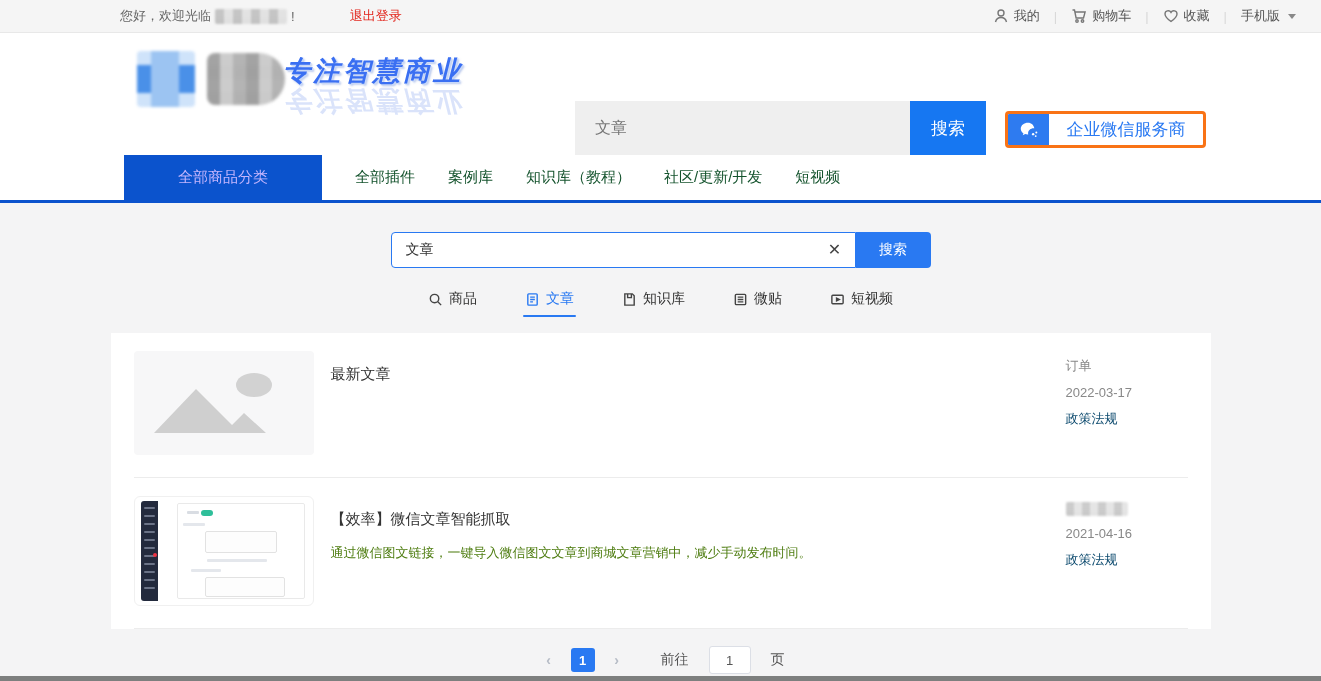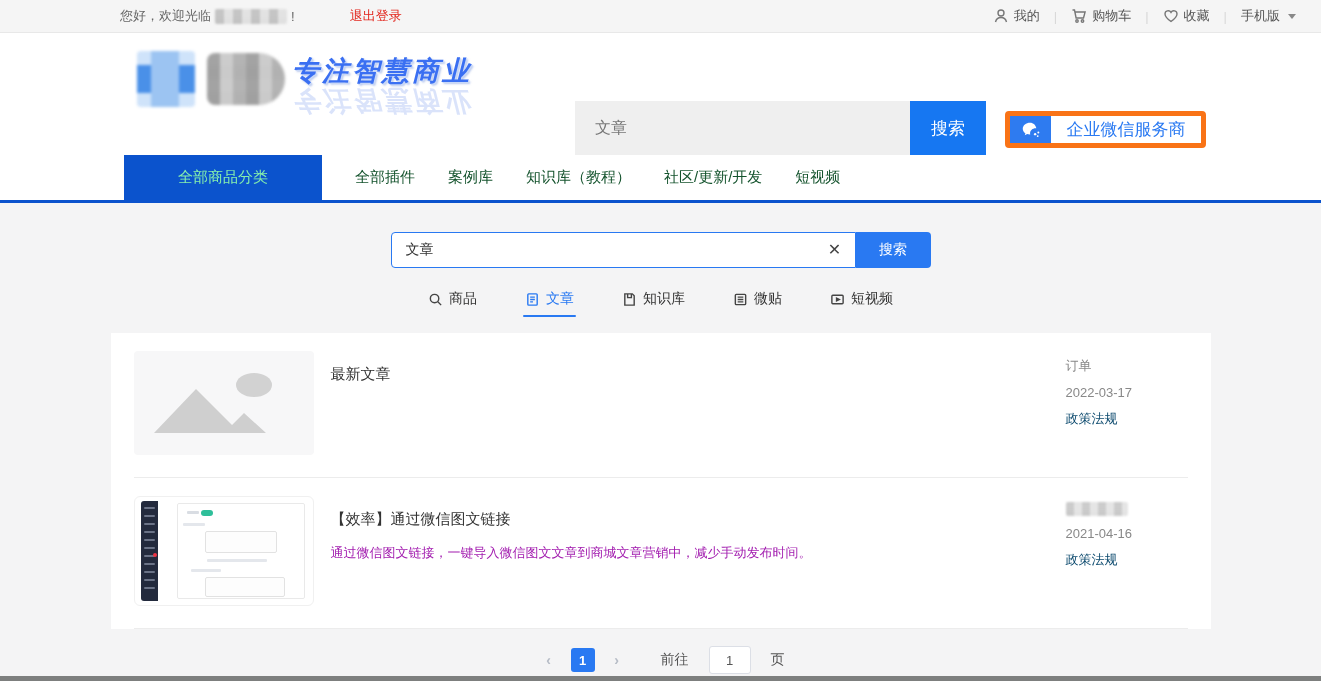--- a/index.html
+++ b/index.html
@@ -44,61 +44,61 @@
       linear-gradient(0deg, transparent 0 14px, #4a90e8 14px 42px, transparent 42px),
       repeating-linear-gradient(90deg, #cfe3fa 0 14px, #7fb3f0 14px 28px, #3c7fe0 28px 42px, #cfe3fa 42px 56px);
   }
   .logo-mosaic.grey {
     width:78px; height:52px; margin-left:12px;
     background:
       repeating-linear-gradient(90deg, rgba(150,150,150,.85) 0 13px, rgba(200,200,200,.9) 13px 26px, rgba(170,170,170,.85) 26px 39px),
       repeating-linear-gradient(0deg, rgba(160,160,160,.4) 0 13px, rgba(225,225,225,.6) 13px 26px);
     border-radius:8px 26px 26px 8px;
   }
-  .slogan-wrap { position:absolute; left:292px; top:20px; width:190px; text-align:left; }
+  .slogan-wrap { position:absolute; left:283px; top:20px; width:190px; text-align:left; }
   .slogan {
     display:block; font-size:27px; font-weight:bold; font-style:italic;
     color:#3a6ff2; letter-spacing:3px; white-space:nowrap;
     text-shadow:1px 1px 0 #c8d8f8, 2px 2px 2px rgba(120,150,220,.5);
   }
   .slogan.reflect {
     transform:scaleY(-1); opacity:.28; margin-top:-6px; color:#7d9df0;
     text-shadow:none; filter:blur(.6px);
   }
   .hsearch { position:absolute; left:575px; top:68px; display:flex; }
   .hsearch-input {
     width:335px; height:54px; background:#efefef; border:none; outline:none;
     font-size:16px; color:#777; padding:0 20px; font-family:inherit;
   }
   .hsearch-btn {
     width:76px; height:54px; background:#1677f2; color:#fff; border:none;
     font-size:17px; cursor:pointer; font-family:inherit;
   }
   .wecom-btn {
     position:absolute; left:1005px; top:78px; width:201px; height:37px;
-    border:5px solid #f97316; border-radius:4px; background:#fff;
+    border:3px solid #f97316; border-radius:4px; background:#fff;
     display:flex; align-items:center; cursor:pointer; overflow:hidden;
   }
   .wecom-ico {
     width:41px; height:37px; background:#2e7bf0; display:flex;
     align-items:center; justify-content:center; flex:none;
   }
   .wecom-ico svg { width:22px; height:22px; }
   .wecom-label { flex:1; text-align:center; color:#2979f2; font-size:17px; }
 
   
   .nav {
     height:48px; background:#fff; border-bottom:3px solid #0b53cd;
     display:flex; align-items:stretch; padding-left:124px; 
   }
   .nav-item {
     display:flex; align-items:center; padding:0 15px; font-size:15px; color:#14532d; cursor:pointer;
   }
   .nav-item.active {
-    background:#0b53cd; color:#86efac; width:198px; justify-content:center; padding:0;
+    background:#0b53cd; color:#c4b5fd; width:198px; justify-content:center; padding:0;
   }
   .nav-item + .nav-item { margin-left:3px; }
   .nav-item.first-after { margin-left:18px; }
 
   
   .content { height:473px; background:#f4f4f5; position:relative; padding-top:29px; }
 
   .csearch { display:flex; justify-content:center; }
   .csearch-box { display:flex; width:540px; }
   .csearch-input-wrap {
@@ -146,21 +146,21 @@
   .shot-side i.badge { background:#6b7387; position:relative; }
   .shot-side i.badge::after { content:""; position:absolute; right:-2px; top:-2px; width:4px; height:4px; border-radius:50%; background:#e34; }
   .shot-main { position:absolute; left:28px; right:6px; top:4px; bottom:4px; background:#fff; }
   .shot-panel { position:absolute; left:14px; right:2px; top:2px; bottom:2px; border:1px solid #e9e9e9; border-radius:2px; }
   .shot-toggle { position:absolute; left:38px; top:9px; width:12px; height:6px; border-radius:3px; background:#2fbf9a; }
   .shot-line { position:absolute; height:3px; background:#d9dde3; border-radius:1px; }
   .shot-box { position:absolute; border:1px solid #e2e2e2; border-radius:2px; background:#fdfdfd; }
 
   .res-main { flex:1; padding:6px 20px 0 17px;margin-top:8px; }
   .res-title { font-size:15px; color:#333; cursor:pointer; }
-  .res-desc { font-size:13px; color:#a21caf; margin-top:14px; line-height:1.5; }
+  .res-desc { font-size:13px; color:#4d7c0f; margin-top:14px; line-height:1.5; }
   .res-side { width:122px; flex:none; padding-top:6px; font-size:13px; color:#888; }
   .res-side > div { margin-bottom:10px; }
   .blur-author {
     width:62px; height:14px; border-radius:2px;
     background:
       repeating-linear-gradient(90deg, rgba(195,195,195,.8) 0 8px, rgba(228,228,228,.9) 8px 16px),
       repeating-linear-gradient(0deg, rgba(205,205,205,.5) 0 6px, rgba(235,235,235,.6) 6px 13px);
     filter:blur(1px);
   }
   .res-cat { color:#0c4a6e; cursor:pointer; }
@@ -351,21 +351,21 @@
             <div class="shot-toggle"></div>
             <div class="shot-line" style="left:24px;top:10px;width:12px;"></div>
             <div class="shot-line" style="left:20px;top:22px;width:22px;background:#e4e7ec;"></div>
             <div class="shot-box" style="left:42px;top:30px;width:72px;height:22px;"></div>
             <div class="shot-line" style="left:44px;top:58px;width:60px;background:#e4e7ec;"></div>
             <div class="shot-line" style="left:28px;top:68px;width:30px;background:#e4e7ec;"></div>
             <div class="shot-box" style="left:42px;top:76px;width:80px;height:20px;"></div>
           </div>
         </div>
         <div class="res-main">
-          <div class="res-title">【效率】通过微信图文链接</div>
+          <div class="res-title">【效率】微信文章智能抓取</div>
           <div class="res-desc">通过微信图文链接，一键导入微信图文文章到商城文章营销中，减少手动发布时间。</div>
         </div>
         <div class="res-side">
           <div class="blur-author"></div>
           <div>2021-04-16</div>
           <div class="res-cat">政策法规</div>
         </div>
       </div>
 
     </div>

